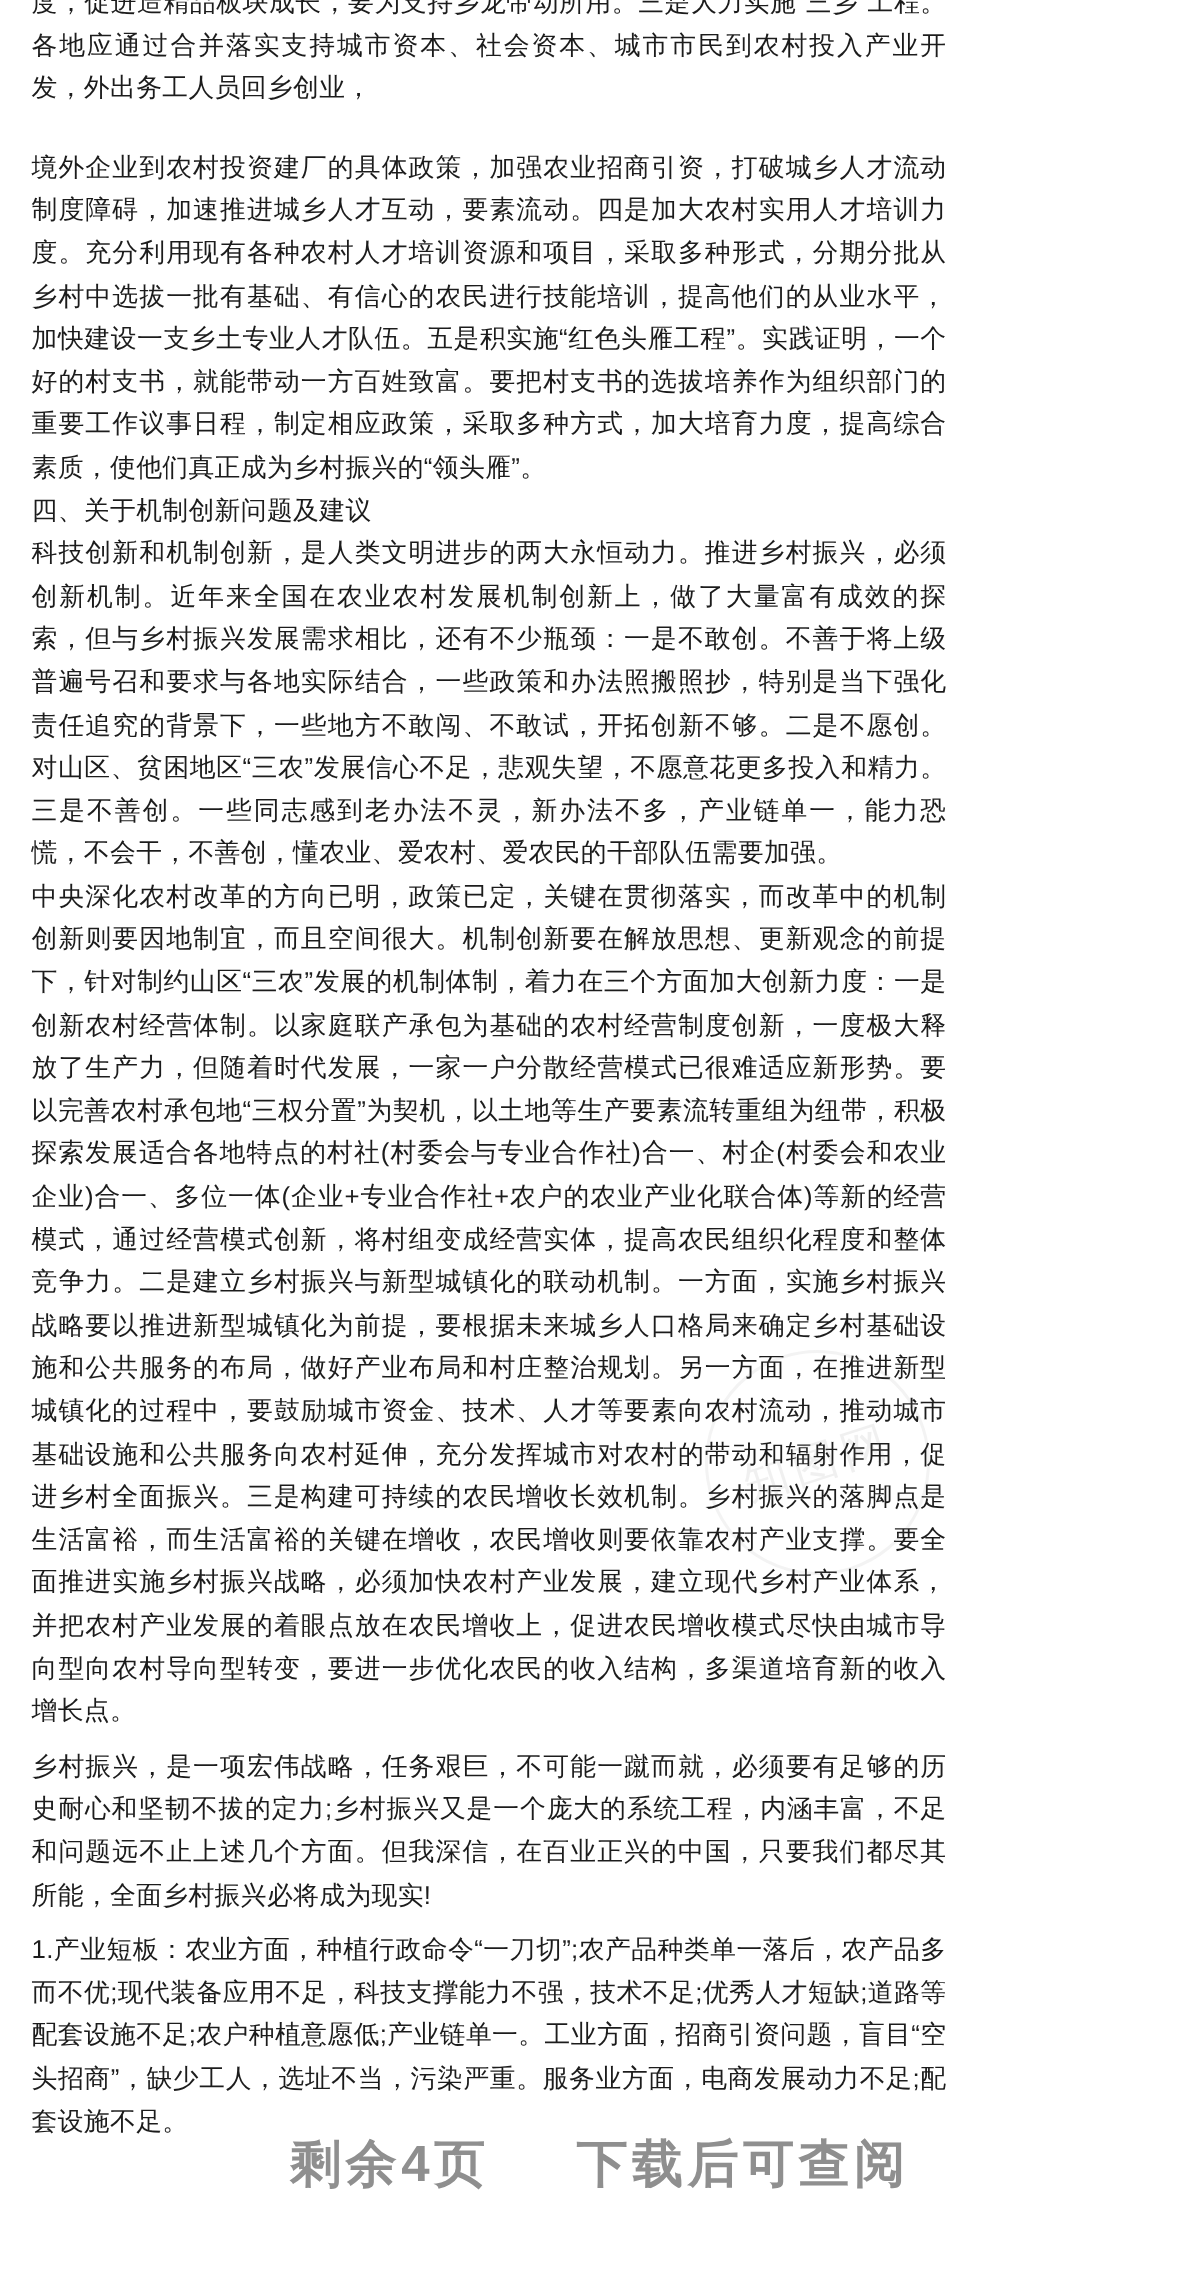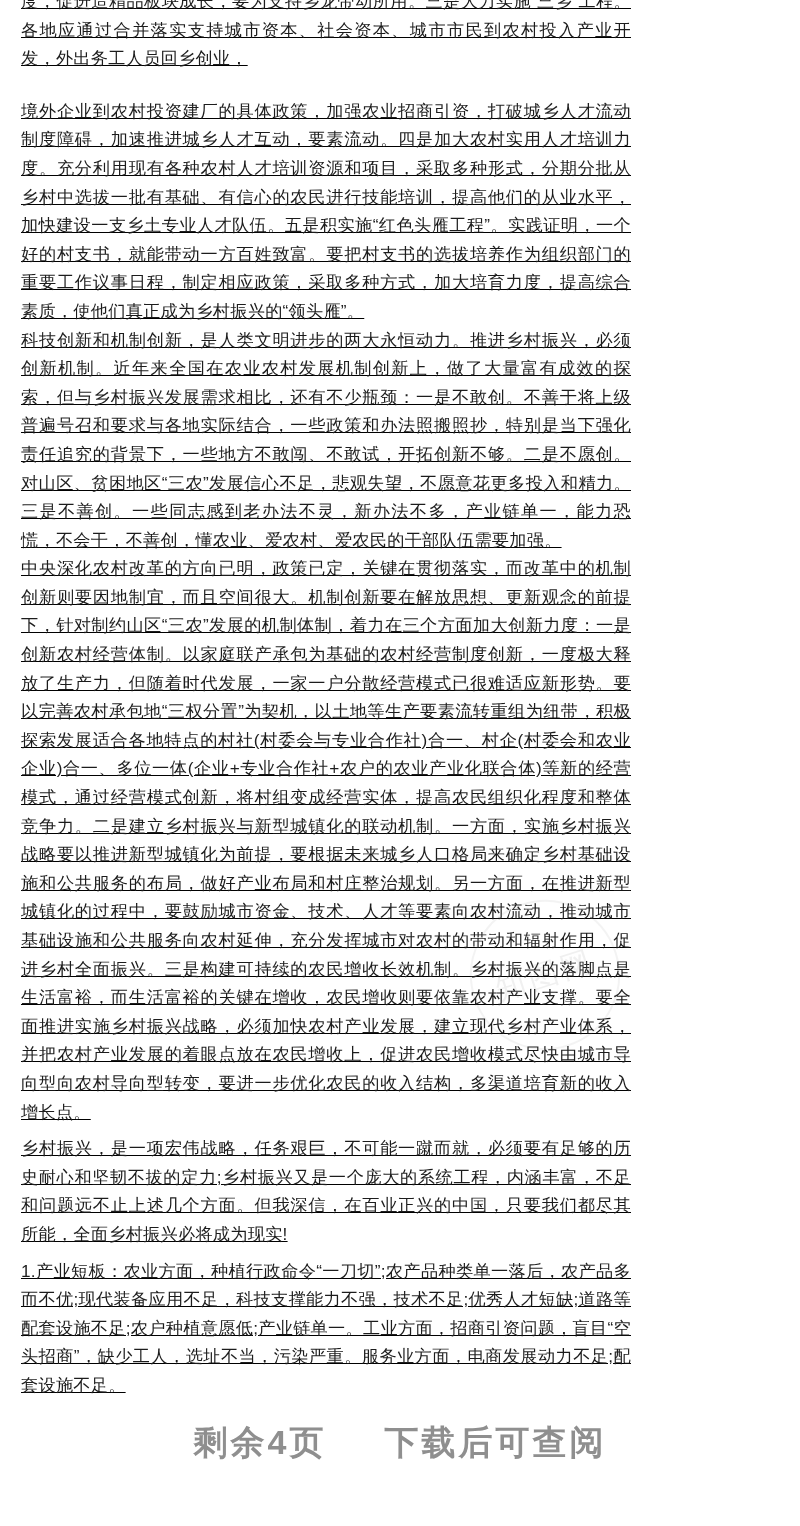--- a/index.html
+++ b/index.html
@@ -12,21 +12,20 @@
     height: 1526px;
     overflow: hidden;
     font-family: "Liberation Sans", "DejaVu Sans", sans-serif;
   }
   .doc-page {
     position: relative;
     width: 652px;
     height: 1526px;
     background: #ffffff;
     overflow: hidden;
-    text-decoration: underline;
   }
   .doc-content {
     padding: 0 21px;
     margin-top: -13px; 
     color: #1c1c1c;
     font-size: 17.2px;
     line-height: 28.6px;
     letter-spacing: 0.25px;
     text-align: justify;
     word-break: break-all;
@@ -78,20 +77,21 @@
   }
 </style>
 </head>
 <body>
 
 <div class="doc-page">
 
   <div class="doc-content">
     <p class="para-cutoff">度，促进造精品板块成长，要为支持乡龙带动所用。三是大力实施“三乡”工程。各地应通过合并落实支持城市资本、社会资本、城市市民到农村投入产业开发，外出务工人员回乡创业，</p>
     <p>境外企业到农村投资建厂的具体政策，加强农业招商引资，打破城乡人才流动制度障碍，加速推进城乡人才互动，要素流动。四是加大农村实用人才培训力度。充分利用现有各种农村人才培训资源和项目，采取多种形式，分期分批从乡村中选拔一批有基础、有信心的农民进行技能培训，提高他们的从业水平，加快建设一支乡土专业人才队伍。五是积实施“红色头雁工程”。实践证明，一个好的村支书，就能带动一方百姓致富。要把村支书的选拔培养作为组织部门的重要工作议事日程，制定相应政策，采取多种方式，加大培育力度，提高综合素质，使他们真正成为乡村振兴的“领头雁”。</p>
+    <p class="section-heading">四、关于机制创新问题及建议</p>
     <p>科技创新和机制创新，是人类文明进步的两大永恒动力。推进乡村振兴，必须创新机制。近年来全国在农业农村发展机制创新上，做了大量富有成效的探索，但与乡村振兴发展需求相比，还有不少瓶颈：一是不敢创。不善于将上级普遍号召和要求与各地实际结合，一些政策和办法照搬照抄，特别是当下强化责任追究的背景下，一些地方不敢闯、不敢试，开拓创新不够。二是不愿创。对山区、贫困地区“三农”发展信心不足，悲观失望，不愿意花更多投入和精力。三是不善创。一些同志感到老办法不灵，新办法不多，产业链单一，能力恐慌，不会干，不善创，懂农业、爱农村、爱农民的干部队伍需要加强。</p>
     <p>中央深化农村改革的方向已明，政策已定，关键在贯彻落实，而改革中的机制创新则要因地制宜，而且空间很大。机制创新要在解放思想、更新观念的前提下，针对制约山区“三农”发展的机制体制，着力在三个方面加大创新力度：一是创新农村经营体制。以家庭联产承包为基础的农村经营制度创新，一度极大释放了生产力，但随着时代发展，一家一户分散经营模式已很难适应新形势。要以完善农村承包地“三权分置”为契机，以土地等生产要素流转重组为纽带，积极探索发展适合各地特点的村社(村委会与专业合作社)合一、村企(村委会和农业企业)合一、多位一体(企业+专业合作社+农户的农业产业化联合体)等新的经营模式，通过经营模式创新，将村组变成经营实体，提高农民组织化程度和整体竞争力。二是建立乡村振兴与新型城镇化的联动机制。一方面，实施乡村振兴战略要以推进新型城镇化为前提，要根据未来城乡人口格局来确定乡村基础设施和公共服务的布局，做好产业布局和村庄整治规划。另一方面，在推进新型城镇化的过程中，要鼓励城市资金、技术、人才等要素向农村流动，推动城市基础设施和公共服务向农村延伸，充分发挥城市对农村的带动和辐射作用，促进乡村全面振兴。三是构建可持续的农民增收长效机制。乡村振兴的落脚点是生活富裕，而生活富裕的关键在增收，农民增收则要依靠农村产业支撑。要全面推进实施乡村振兴战略，必须加快农村产业发展，建立现代乡村产业体系，并把农村产业发展的着眼点放在农民增收上，促进农民增收模式尽快由城市导向型向农村导向型转变，要进一步优化农民的收入结构，多渠道培育新的收入增长点。</p>
     <p class="para-spaced">乡村振兴，是一项宏伟战略，任务艰巨，不可能一蹴而就，必须要有足够的历史耐心和坚韧不拔的定力;乡村振兴又是一个庞大的系统工程，内涵丰富，不足和问题远不止上述几个方面。但我深信，在百业正兴的中国，只要我们都尽其所能，全面乡村振兴必将成为现实!</p>
     <p class="para-spaced">1.产业短板：农业方面，种植行政命令“一刀切”;农产品种类单一落后，农产品多而不优;现代装备应用不足，科技支撑能力不强，技术不足;优秀人才短缺;道路等配套设施不足;农户种植意愿低;产业链单一。工业方面，招商引资问题，盲目“空头招商”，缺少工人，选址不当，污染严重。服务业方面，电商发展动力不足;配套设施不足。</p>
   </div>
 
   <div class="watermark-stamp">
     <span>知图网</span>
   </div>
 

